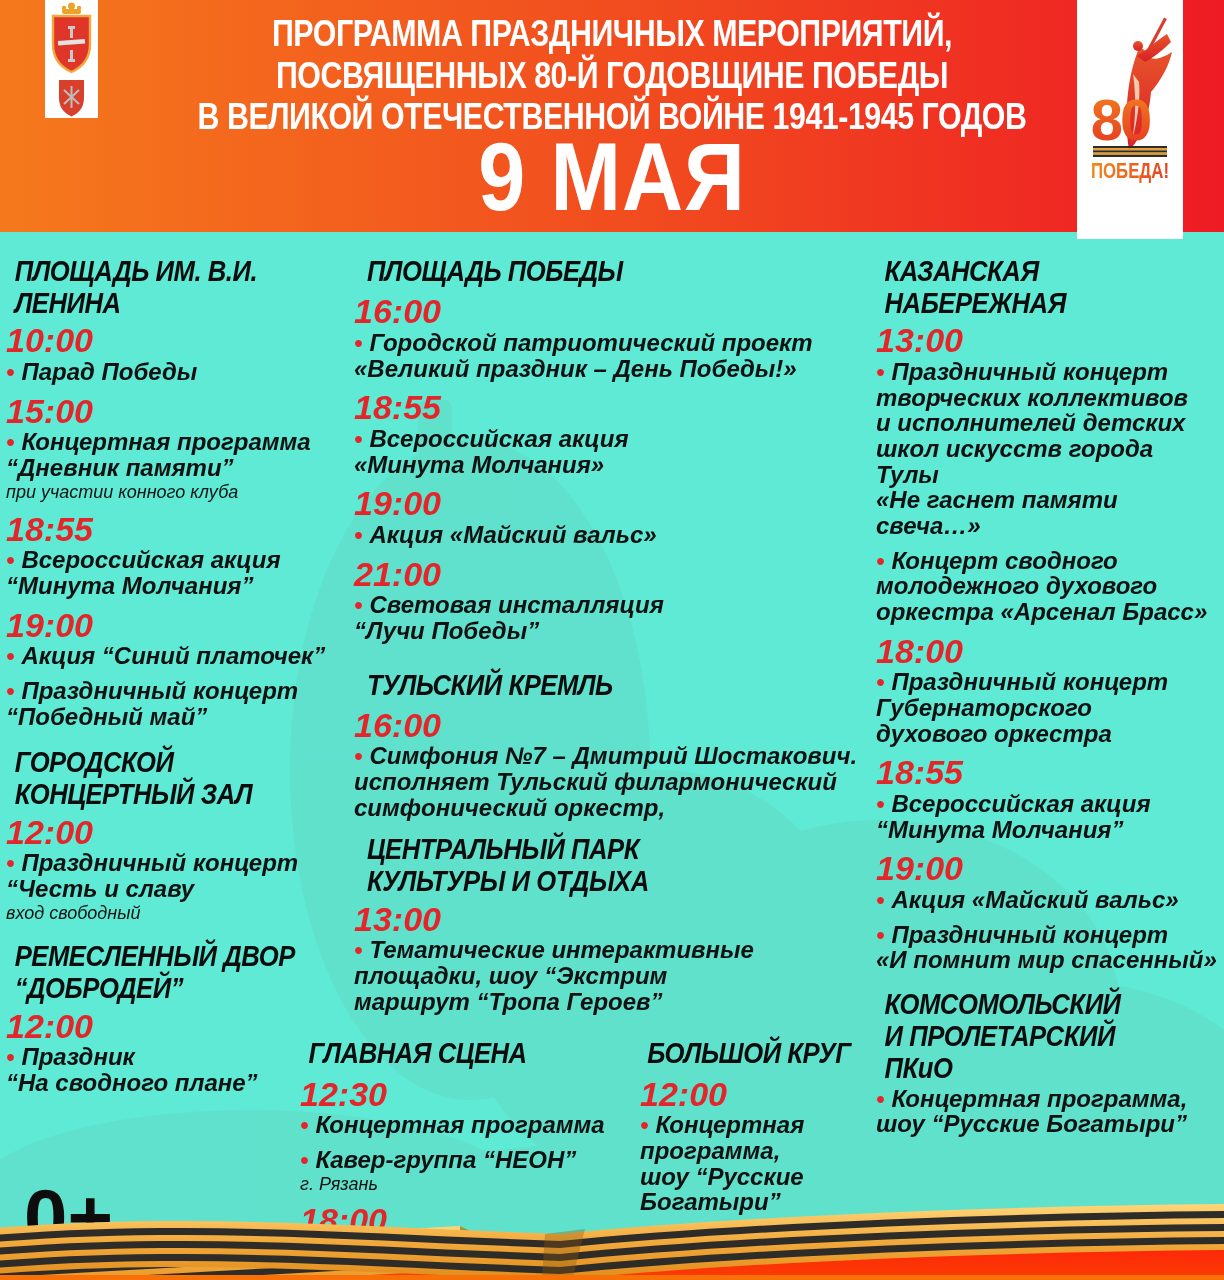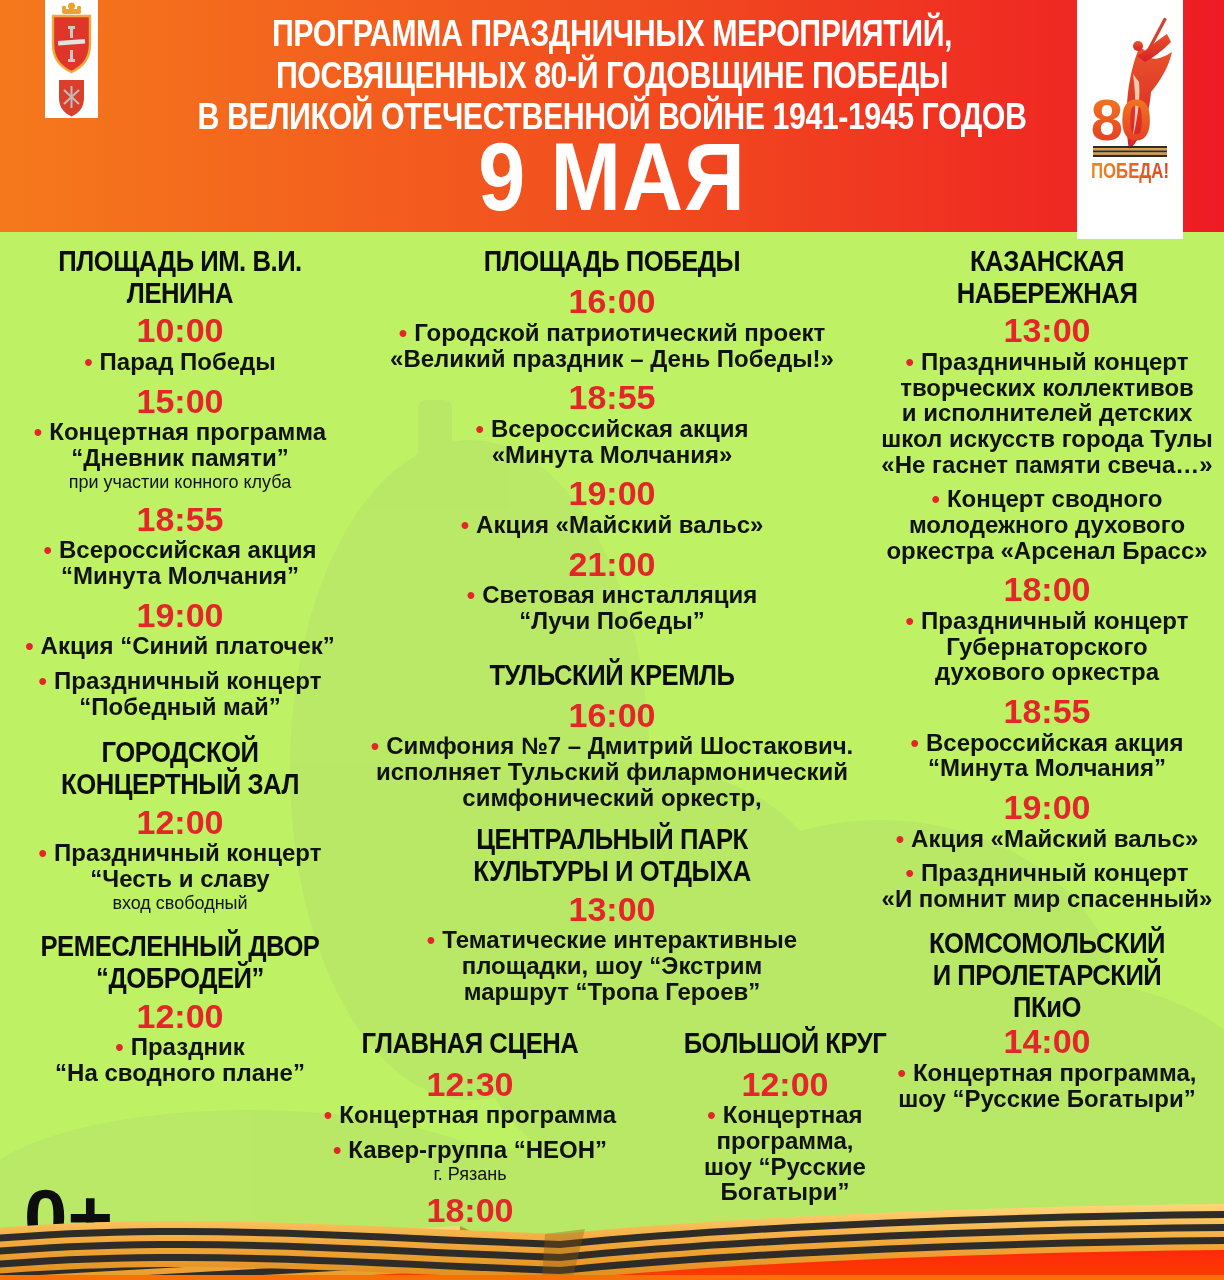--- a/index.html
+++ b/index.html
@@ -1,37 +1,37 @@
 <!DOCTYPE html>
 <html><head>
 <meta charset="utf-8">
 <style>
   html,body{margin:0;padding:0;}
   body{font-family:"Liberation Sans", sans-serif; background:#e9e9e9;}
-  .poster{position:relative; width:1224px; height:1280px; margin:0 auto; background:#bef264; overflow:hidden;}
+  .poster{position:relative; width:1224px; height:1280px; margin:0 auto; background:#5eead4; overflow:hidden;}
 
   
   .banner{position:absolute; left:0; top:0; width:1224px; height:232px;
           background:linear-gradient(90deg,#f5791c 0%, #f1491f 55%, #ee1b24 100%);}
   .banner-title{position:absolute; left:0; right:0; top:14px; text-align:center; color:#ffffff;
           font-weight:800; font-size:33px; line-height:1.12; letter-spacing:-0.5px;
           transform:scale(0.92,1.12); transform-origin:center top; text-transform:uppercase;}
   .banner-title span{display:block;}
   .banner-date{position:absolute; left:0; right:0; top:128px; text-align:center; color:#ffffff;
           font-weight:800; font-size:92px; line-height:1; letter-spacing:1px;
           transform:scale(0.92,1.05); transform-origin:center top;}
 
   .strip{position:absolute; background:#ffffff; top:0;}
   .strip-left{left:45px; width:53px; height:118px;}
   .strip-right{left:1077px; width:106px; height:239px;}
   .strip svg{display:block;}
 
   
   .content{position:absolute; left:0; top:246px; width:1224px; color:#121212;}
-  .col{position:absolute; top:0; text-align:center;}
+  .col{position:absolute; top:10px; font-style:italic;}
   #col1{left:6px;   width:348px;}
   #col2{left:354px; width:516px;}
   #col3{left:876px; width:342px;}
 
   .sec{margin:0;}
   #sec-c1-2, #sec-c1-3{margin-top:18px;}
   #sec-c2-2{margin-top:26px;}
   #sec-c2-3{margin-top:14px;}
   #sec-c3-2{margin-top:16px;}
   #sec-c3-3{margin-top:28px;}
@@ -318,21 +318,20 @@
             <div class="ev-line"><span>«И помнит мир спасенный»</span></div>
           </div>
         </section>
       <section class="sec" id="sec-c3-2">
           <h2 class="sec-title">
             <span>КОМСОМОЛЬСКИЙ</span>
             <span>И ПРОЛЕТАРСКИЙ</span>
             <span>ПКиО</span>
           </h2>
           <div class="event">
-            <div class="time">14:00</div>
             <div class="ev-line"><span class="bullet">•</span><span>Концертная программа,</span></div>
             <div class="ev-line"><span>шоу “Русские Богатыри”</span></div>
           </div>
         </section>
     </div>
   </div>
 
   <div class="age">0+</div>
 
   <svg class="ribbon" width="1224" height="130" viewBox="0 0 1224 130">

